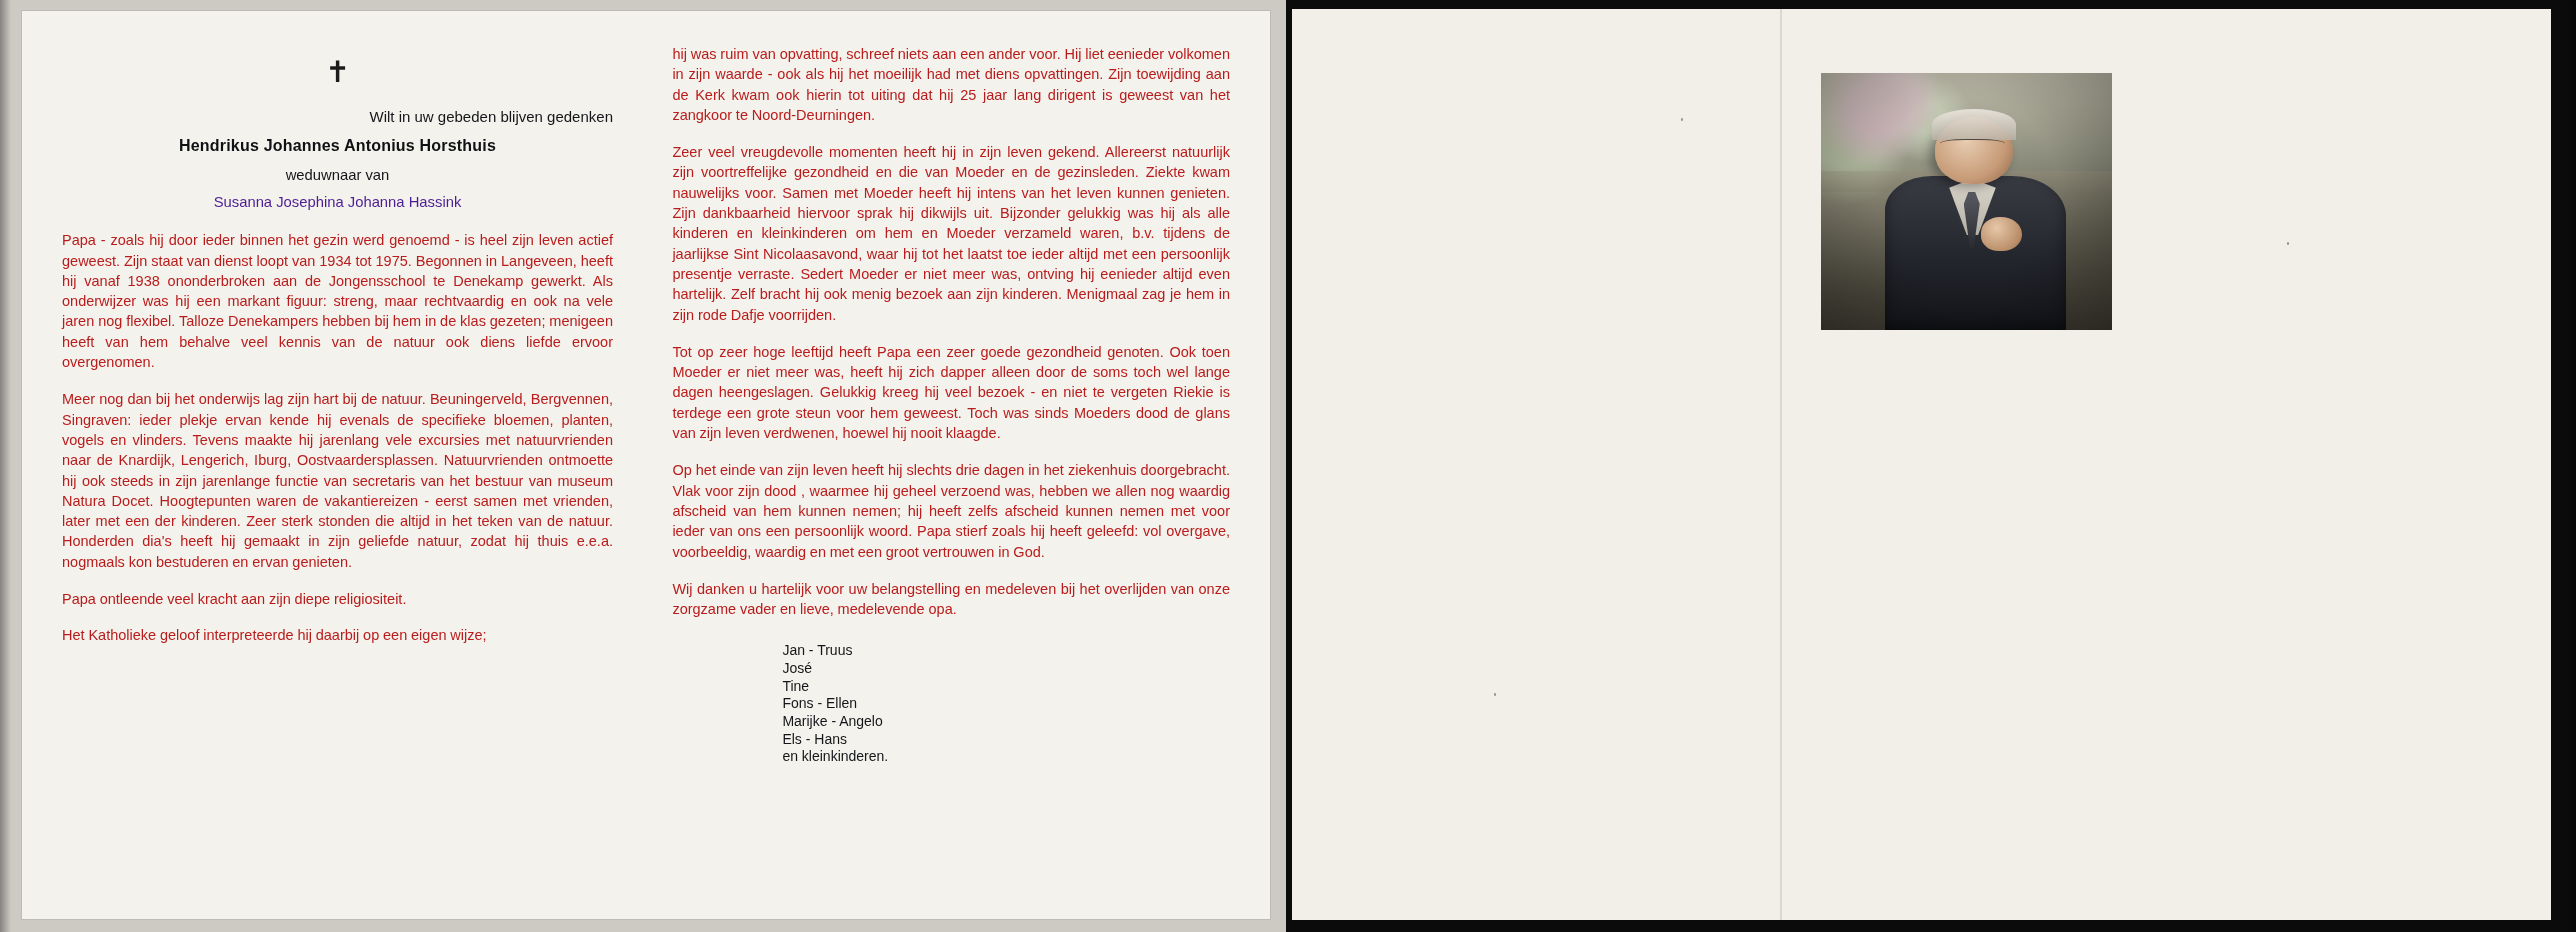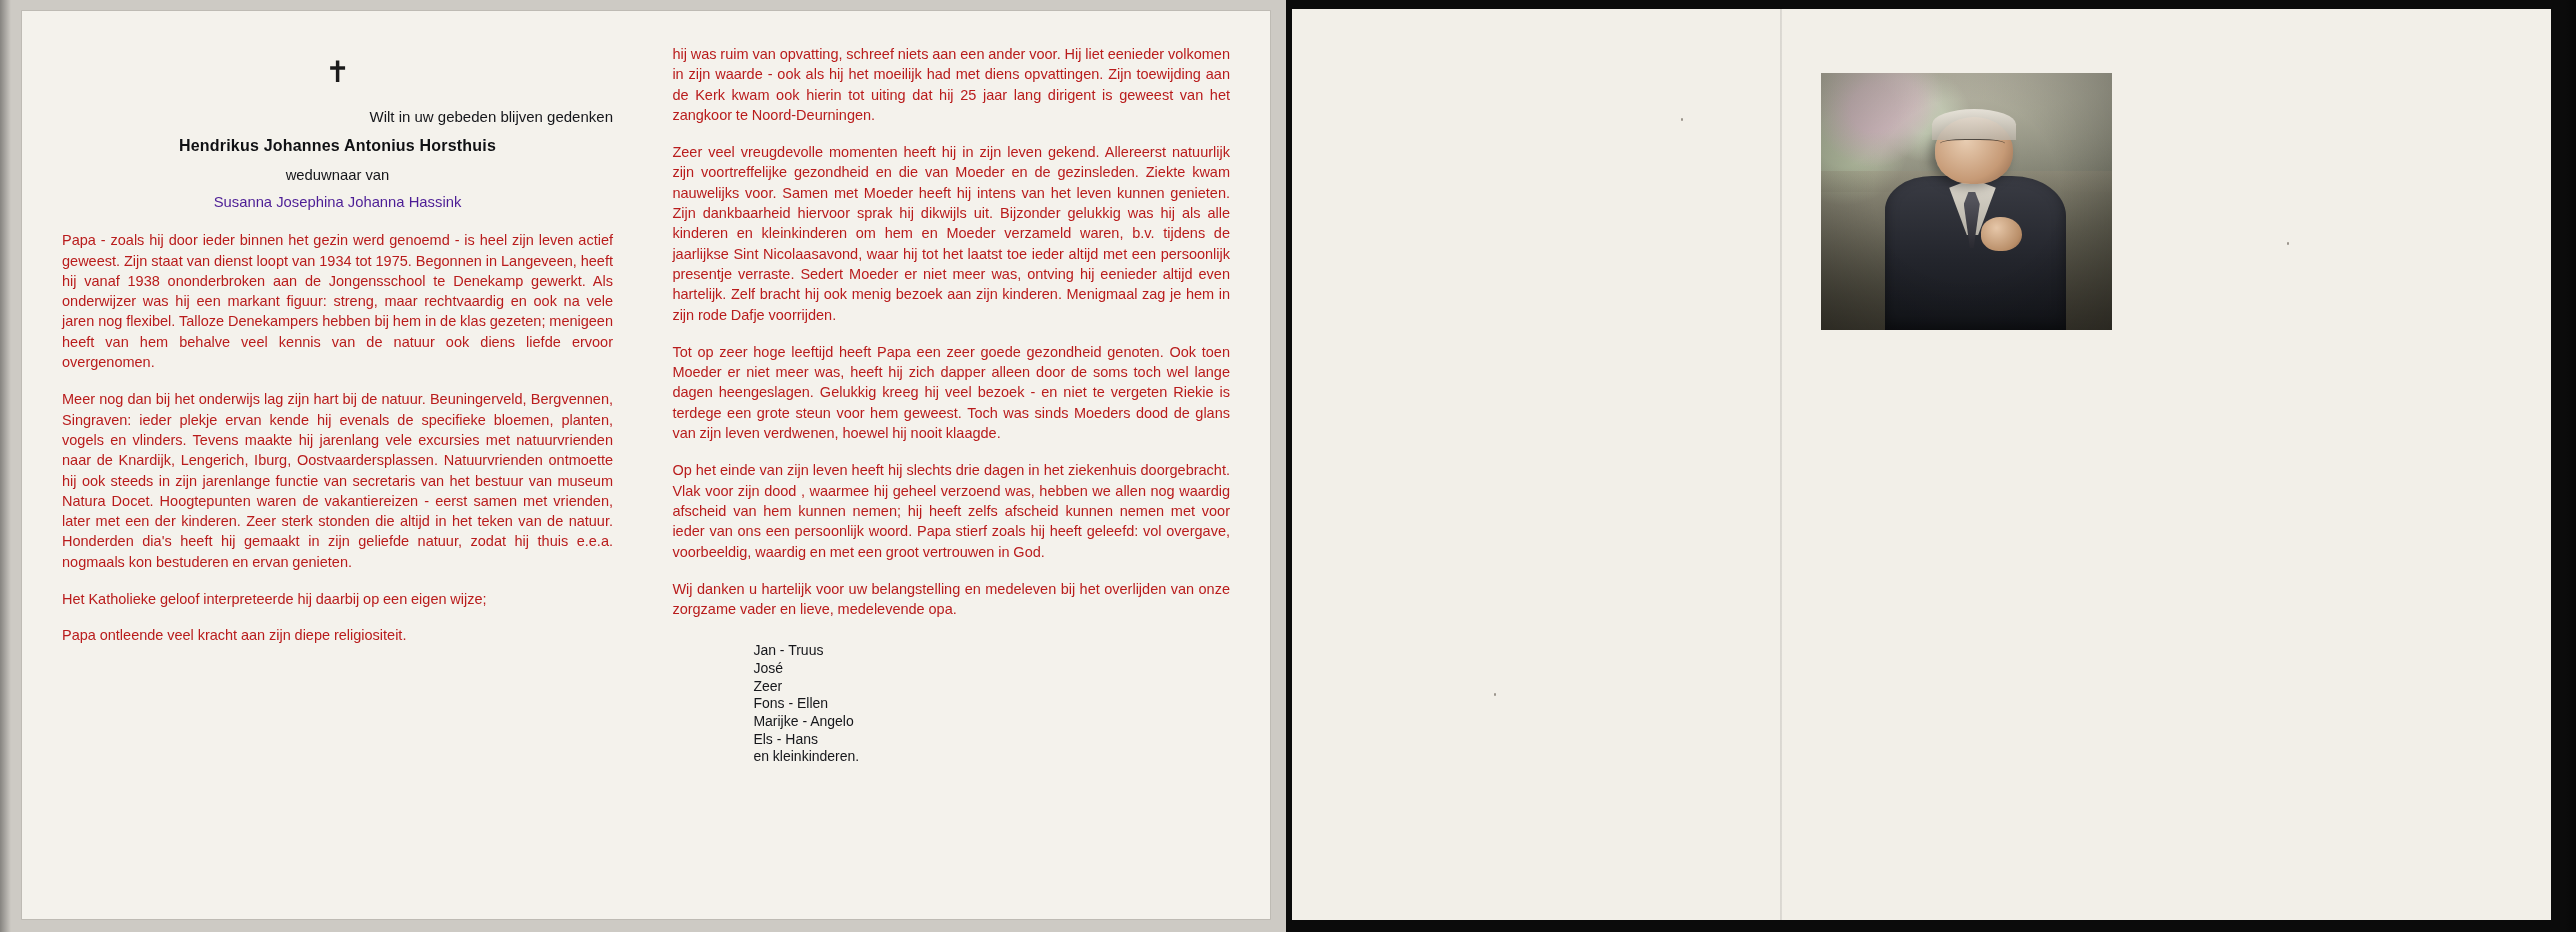--- a/index.html
+++ b/index.html
@@ -97,21 +97,21 @@
     color: #b91c1c;
     margin: 0 0 17px 0;
     text-align: justify;
     text-justify: inter-word;
     hyphens: manual;
     word-spacing: -0.2px;
   }
   p.body.tight { margin-bottom: 15.5px; }
   .signoff {
     margin-top: 23px;
-    margin-left: 81px;
+    margin-left: 110px;
     font-size: 14px;
     line-height: 1.26;
     color: #15161a;
   }
   .signoff div { white-space: nowrap; }
 
   
   .leaf-right {
     position: relative;
     width: 1290px;
@@ -235,35 +235,35 @@
 
         <div class="col col-left">
           <div class="cross">✝</div>
           <div class="lead">Wilt in uw gebeden blijven gedenken</div>
           <div class="name">Hendrikus Johannes Antonius Horsthuis</div>
           <div class="rel">weduwnaar van</div>
           <div class="spouse">Susanna Josephina Johanna Hassink</div>
 
           <p class="body">Papa - zoals hij door ieder binnen het gezin werd genoemd - is heel zijn leven actief geweest. Zijn staat van dienst loopt van 1934 tot 1975. Begonnen in Langeveen, heeft hij vanaf 1938 ononderbroken aan de Jongensschool te Denekamp gewerkt. Als onderwijzer was hij een markant figuur: streng, maar rechtvaardig en ook na vele jaren nog flexibel. Talloze Denekampers hebben bij hem in de klas gezeten; menigeen heeft van hem behalve veel kennis van de natuur ook diens liefde ervoor overgenomen.</p>
           <p class="body">Meer nog dan bij het onderwijs lag zijn hart bij de natuur. Beuningerveld, Bergvennen, Singraven: ieder plekje ervan kende hij evenals de specifieke bloemen, planten, vogels en vlinders. Tevens maakte hij jarenlang vele excursies met natuurvrienden naar de Knardijk, Lengerich, Iburg, Oostvaardersplassen. Natuurvrienden ontmoette hij ook steeds in zijn jarenlange functie van secretaris van het bestuur van museum Natura Docet. Hoogtepunten waren de vakantiereizen - eerst samen met vrienden, later met een der kinderen. Zeer sterk stonden die altijd in het teken van de natuur. Honderden dia's heeft hij gemaakt in zijn geliefde natuur, zodat hij thuis e.e.a. nogmaals kon bestuderen en ervan genieten.</p>
+          <p class="body tight">Papa ontleende veel kracht aan zijn diepe religiositeit.</p>
           <p class="body tight">Het Katholieke geloof interpreteerde  hij daarbij op een eigen wijze;</p>
-          <p class="body tight">Papa ontleende veel kracht aan zijn diepe religiositeit.</p>
         </div>
 
         <div class="col col-right">
           <p class="body">hij was ruim van opvatting, schreef niets aan een ander voor. Hij liet eenieder volkomen in zijn waarde - ook als hij het moeilijk had met diens opvattingen. Zijn toewijding aan de Kerk kwam ook hierin tot uiting dat hij 25 jaar lang dirigent is geweest van het zangkoor te Noord-Deurningen.</p>
           <p class="body">Zeer veel vreugdevolle momenten heeft hij in zijn leven gekend. Allereerst natuurlijk zijn voortreffelijke gezondheid en die van Moeder en de gezinsleden. Ziekte kwam nauwelijks voor. Samen met Moeder heeft hij intens van het leven kunnen genieten. Zijn dankbaarheid hiervoor sprak hij dikwijls uit. Bijzonder gelukkig was hij als alle kinderen en kleinkinderen om hem en Moeder verzameld waren, b.v. tijdens de jaarlijkse Sint Nicolaasavond, waar hij tot het laatst toe ieder altijd met een persoonlijk presentje verraste. Sedert Moeder er niet meer was, ontving hij eenieder altijd even hartelijk. Zelf bracht hij ook menig bezoek aan zijn kinderen. Menigmaal zag je hem in zijn rode Dafje voorrijden.</p>
           <p class="body">Tot op zeer hoge leeftijd heeft Papa een zeer goede gezondheid genoten. Ook toen Moeder er niet meer was, heeft hij zich dapper alleen door de soms toch wel lange dagen heengeslagen. Gelukkig kreeg hij veel bezoek - en niet te vergeten Riekie is terdege een grote steun voor hem geweest. Toch was sinds Moeders dood de glans van zijn leven verdwenen, hoewel hij nooit klaagde.</p>
           <p class="body">Op het einde van zijn leven heeft hij slechts drie dagen in het ziekenhuis doorgebracht. Vlak voor zijn dood , waarmee hij geheel verzoend was, hebben we allen nog waardig afscheid van hem kunnen nemen; hij heeft zelfs afscheid kunnen nemen met voor ieder van ons een persoonlijk woord. Papa stierf zoals hij heeft geleefd: vol overgave, voorbeeldig, waardig en met een groot vertrouwen in God.</p>
           <p class="body">Wij danken u hartelijk voor uw belangstelling en medeleven bij het overlijden van onze zorgzame vader en lieve, medelevende opa.</p>
 
           <div class="signoff">
             <div>Jan - Truus</div>
             <div>José</div>
-            <div>Zeer</div>
+            <div>Tine</div>
             <div>Fons - Ellen</div>
             <div>Marijke - Angelo</div>
             <div>Els - Hans</div>
             <div>en kleinkinderen.</div>
           </div>
         </div>
 
       </div>
     </div>
     <div class="edge-left"></div>

